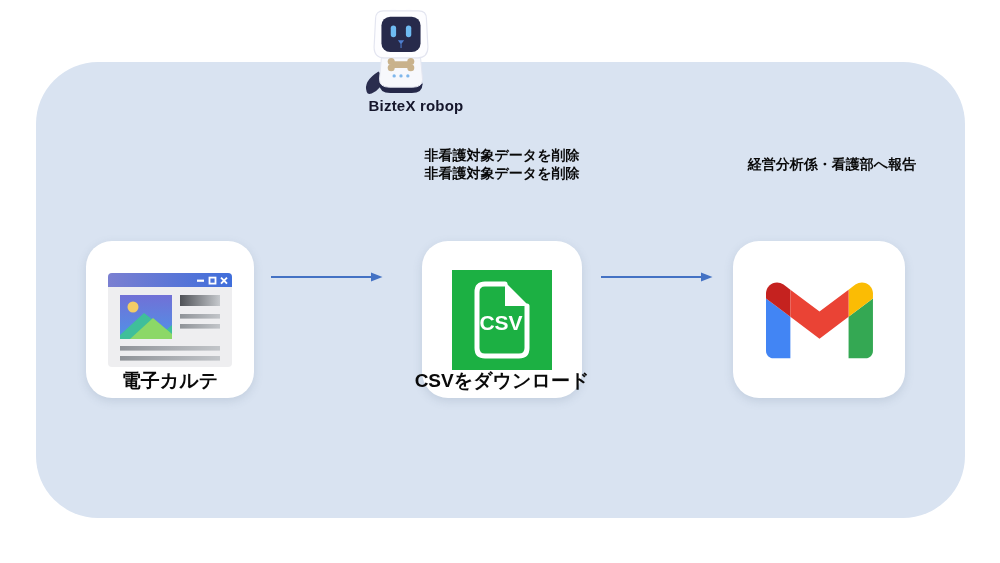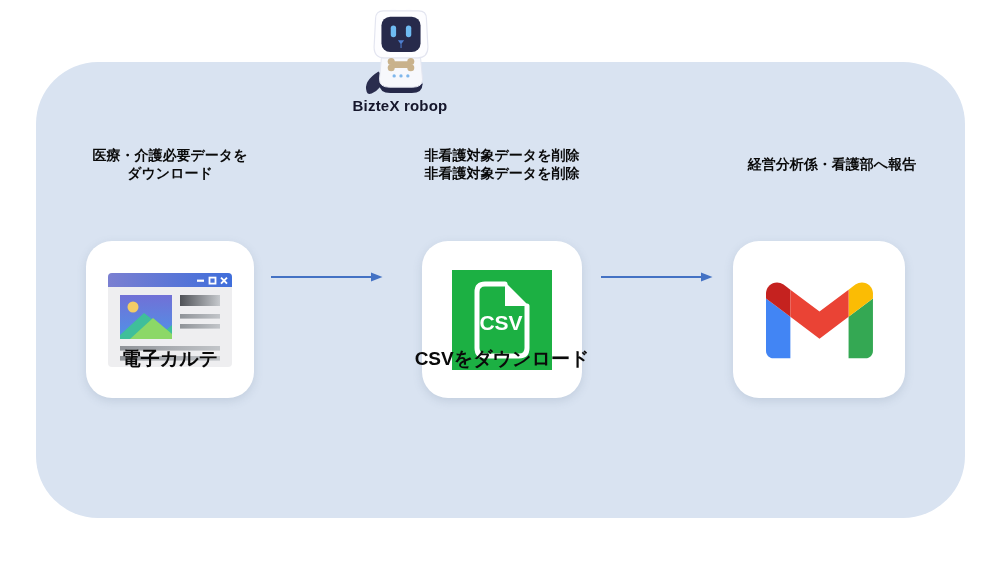--- a/index.html
+++ b/index.html
@@ -6,36 +6,36 @@
   .canvas{
     position:relative;width:1000px;height:563px;overflow:hidden;background:#ffffff;
     font-family:"Liberation Sans","DejaVu Sans",sans-serif;color:#111;
   }
   .panel{
     position:absolute;left:36px;top:62px;width:929px;height:456px;
     border-radius:62px;background:var(--panel-bg,#D9E3F1);
   }
   .mascot{position:absolute;left:352px;top:5px;width:98px;height:90px;}
   .mascot-label{
-    position:absolute;left:300px;top:97px;width:200px;text-align:center;
+    position:absolute;left:316px;top:97px;width:200px;text-align:center;
     font-weight:bold;font-size:15px;color:#15162b;letter-spacing:.2px;
   }
   .step-label{
     position:absolute;top:142px;height:44px;display:flex;flex-direction:column;
     justify-content:center;text-align:center;font-weight:bold;font-size:14px;line-height:18px;color:#0a0a0a;
   }
   .step-label span{display:block;}
   .card{
     position:absolute;top:200px;height:157px;background:#ffffff;border-radius:26px;
     display:flex;align-items:center;justify-content:center;
     box-shadow:0 3px 10px rgba(90,110,140,.18);
     margin-top:41px;
   }
   .caption{
-    position:absolute;top:346px;text-align:center;font-weight:bold;font-size:19px;color:#0a0a0a;
+    position:absolute;top:368px;text-align:center;font-weight:bold;font-size:19px;color:#0a0a0a;
   }
   .arrow{position:absolute;}
   .lbl1{left:60px;width:220px;}   .card1{left:86px;width:168px;}  .cap1{left:60px;width:220px;}
   .lbl2{left:392px;width:220px;}  .card2{left:422px;width:160px;} .cap2{left:392px;width:220px;}
   .lbl3{left:714px;width:236px;}  .card3{left:733px;width:172px;} .cap3{left:702px;width:236px;}
   .gm-blue{fill:var(--gmail-blue,#4285F4);} .gm-green{fill:var(--gmail-green,#34A853);}
   .gm-yellow{fill:var(--gmail-yellow,#FBBC04);} .gm-red{fill:var(--gmail-red,#EA4335);}
   .gm-darkred{fill:var(--gmail-dark-red,#C5221F);}
   .csv-bg{fill:var(--csv-green,#1CB043);}
   .arrow-line{stroke:var(--arrow,#4472C4);} .arrow-head{fill:var(--arrow,#4472C4);}
@@ -68,24 +68,20 @@
         <circle cx="60" cy="57.8" r="3.6"></circle>
           <circle cx="60" cy="64.2" r="3.6"></circle>
       </g>
       <circle cx="43" cy="72.5" r="1.7" fill="#7FB7EC"></circle>
       <circle cx="50" cy="72.5" r="1.7" fill="#7FB7EC"></circle>
       <circle cx="57" cy="72.5" r="1.7" fill="#7FB7EC"></circle>
     </svg>
   </div>
   <div class="mascot-label">BizteX robop</div>
 
-  <div class="step-label lbl1">
-    <span>医療・介護必要データを</span>
-    <span>ダウンロード</span>
-  </div>
   <div class="card card1">
     <svg viewBox="0 0 124 94" width="124" height="94">
       <defs>
         <linearGradient id="tb" x1="0" y1="0" x2="1" y2="0">
           <stop offset="0" stop-color="#7A7FD1"></stop>
             <stop offset="1" stop-color="#3F6EDB"></stop>
         </linearGradient>
         <linearGradient id="hd" x1="0" y1="0" x2="1" y2="0">
           <stop offset="0" stop-color="#4F5257"></stop>
             <stop offset="1" stop-color="#C6C9CD"></stop>

